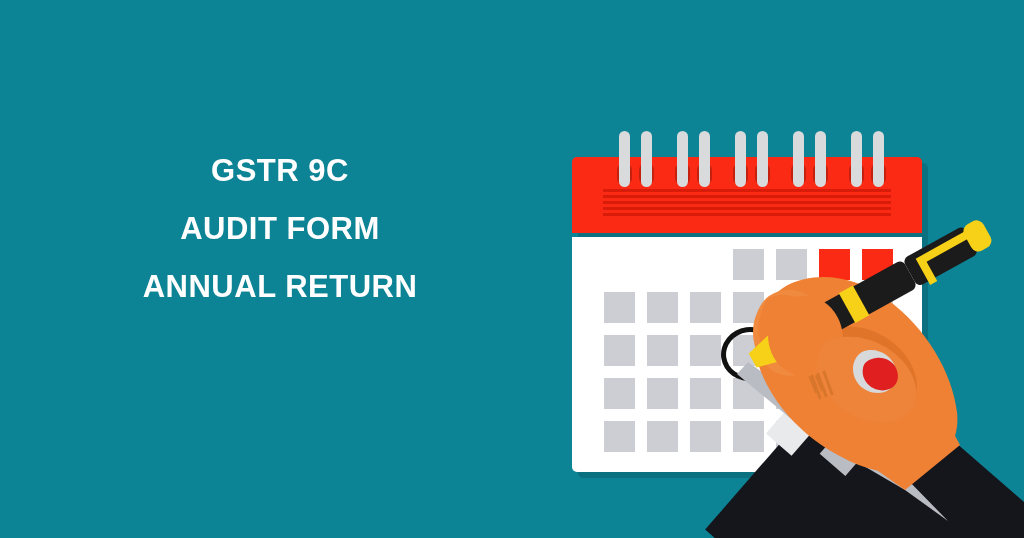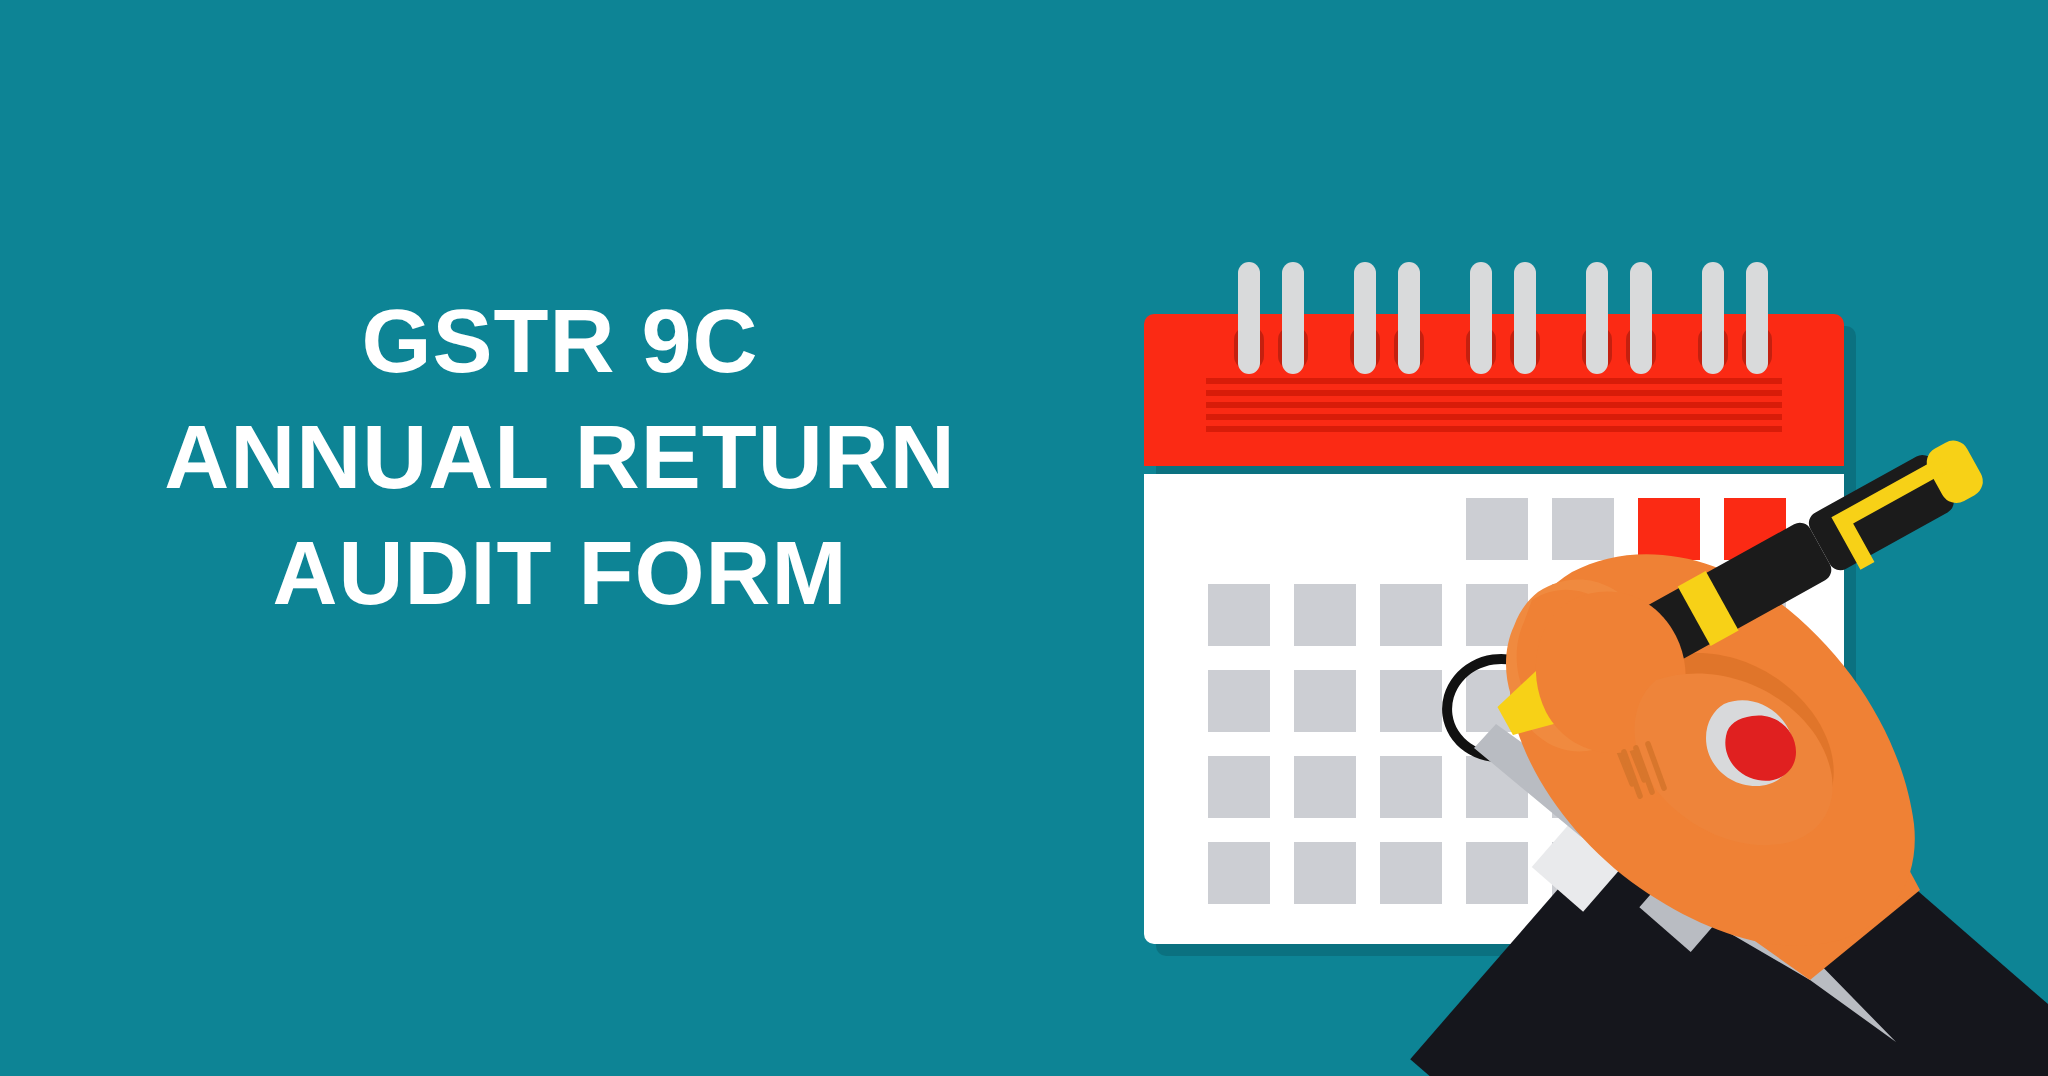--- a/index.html
+++ b/index.html
@@ -22,21 +22,21 @@
     position: absolute;
     left: 0;
     top: 142px;
     width: 560px;
     text-align: center;
     z-index: 6;
   }
   .headline-line {
     color: #ffffff;
     font-weight: 700;
-    font-size: 45px;
+    font-size: 31px;
     line-height: 58px;
     letter-spacing: 0.5px;
     white-space: nowrap;
   }
 
   #due-banner {
     position: absolute;
     left: 0;
     top: 332px;
     width: 556px;
@@ -206,22 +206,22 @@
     pointer-events: none;
   }
 </style>
 </head>
 <body>
 
 <div id="banner">
 
   <div id="headline">
     <div class="headline-line">GSTR 9C</div>
+    <div class="headline-line">AUDIT FORM</div>
     <div class="headline-line">ANNUAL RETURN</div>
-    <div class="headline-line">AUDIT FORM</div>
   </div>
 
 
   <div id="calendar-shadow"></div>
 
   <div class="ring-shadow" style="left:617px; top:163px;"></div>
   <div class="ring-shadow" style="left:639px; top:163px;"></div>
   <div class="ring-shadow" style="left:675px; top:163px;"></div>
   <div class="ring-shadow" style="left:697px; top:163px;"></div>
   <div class="ring-shadow" style="left:733px; top:163px;"></div>

